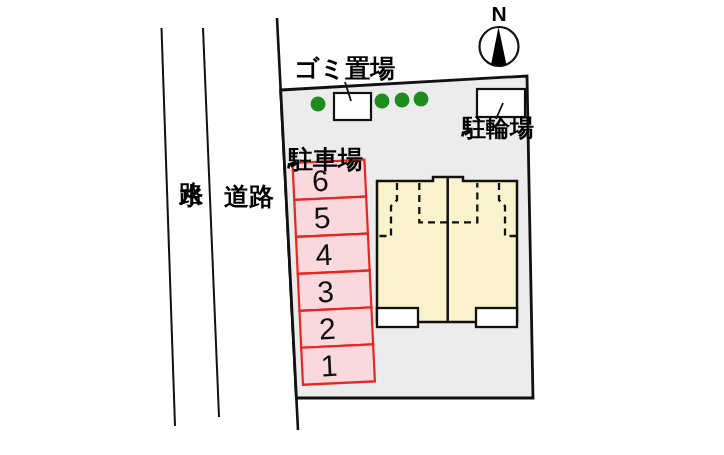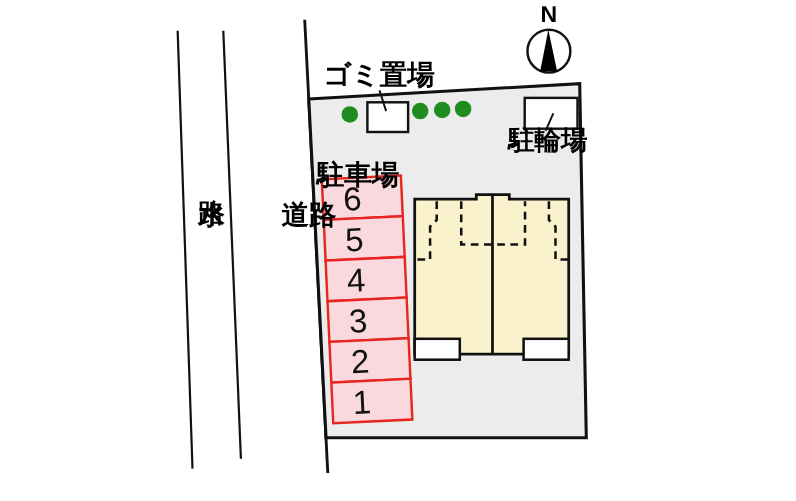--- a/index.html
+++ b/index.html
@@ -19,21 +19,21 @@
     color:var(--c-line);
   }
   .canvas svg{position:absolute;left:0;top:0;}
   .lbl{
     position:absolute;font-weight:bold;line-height:1.05;
     white-space:nowrap;letter-spacing:0px;color:#000;
   }
   .lbl-garbage{left:294px;top:55px;font-size:25px;}
   .lbl-bike{left:462px;top:115px;font-size:24px;}
   .lbl-parking{left:288px;top:146px;font-size:25px;}
-  .lbl-road{left:224px;top:183px;font-size:25px;margin-left:32px;}
+  .lbl-road{left:224px;top:183px;font-size:25px;}
   .lbl-water{left:179px;top:163px;font-size:24px;writing-mode:vertical-rl;text-orientation:upright;}
   .lbl-north{left:487px;top:3px;width:24px;text-align:center;font-size:21px;}
   
   .thin-line{stroke:var(--c-line);stroke-width:2;fill:none;}
   .bound{stroke:var(--c-line);stroke-width:2.6;fill:none;}
   .site{fill:var(--c-site-fill);stroke:var(--c-line);stroke-width:2.8;}
   .white-box{fill:#ffffff;stroke:var(--c-line);stroke-width:2.2;}
   .building{fill:var(--c-building-fill);stroke:var(--c-line);stroke-width:2.5;}
   .divider{stroke:var(--c-line);stroke-width:2.5;}
   .dashed{stroke:var(--c-line);stroke-width:2.3;fill:none;stroke-dasharray:7 5;}

